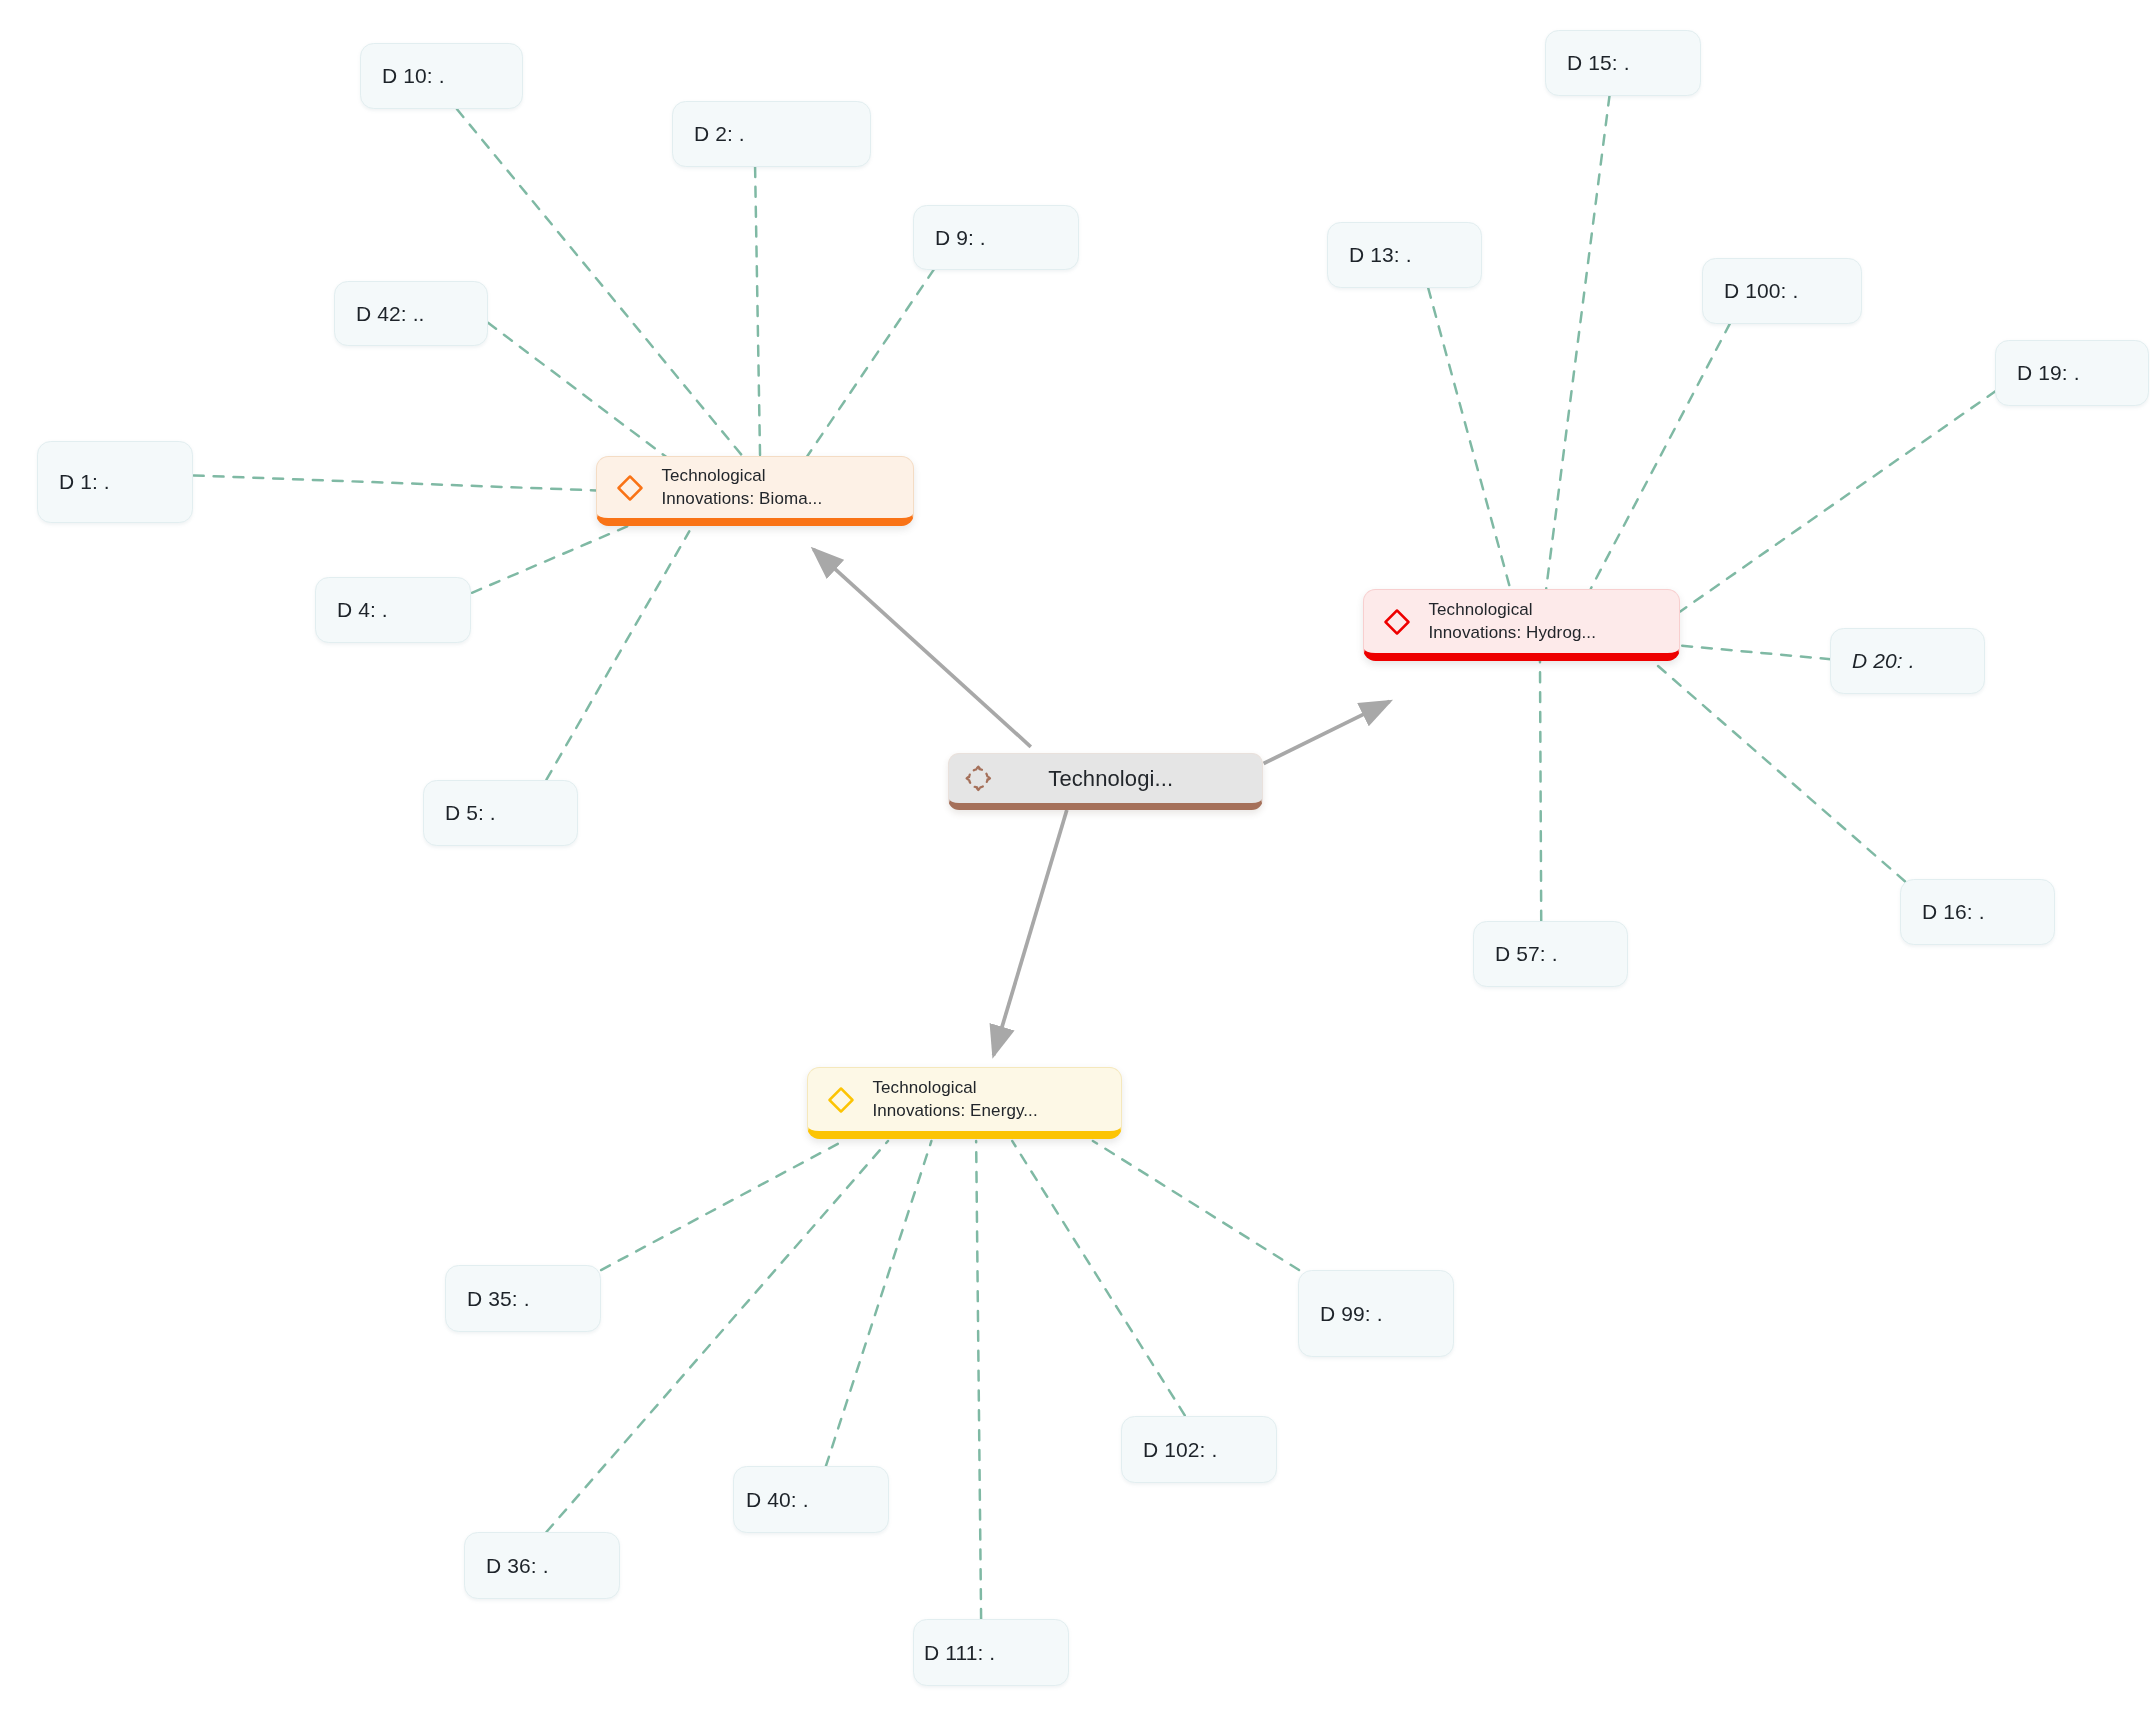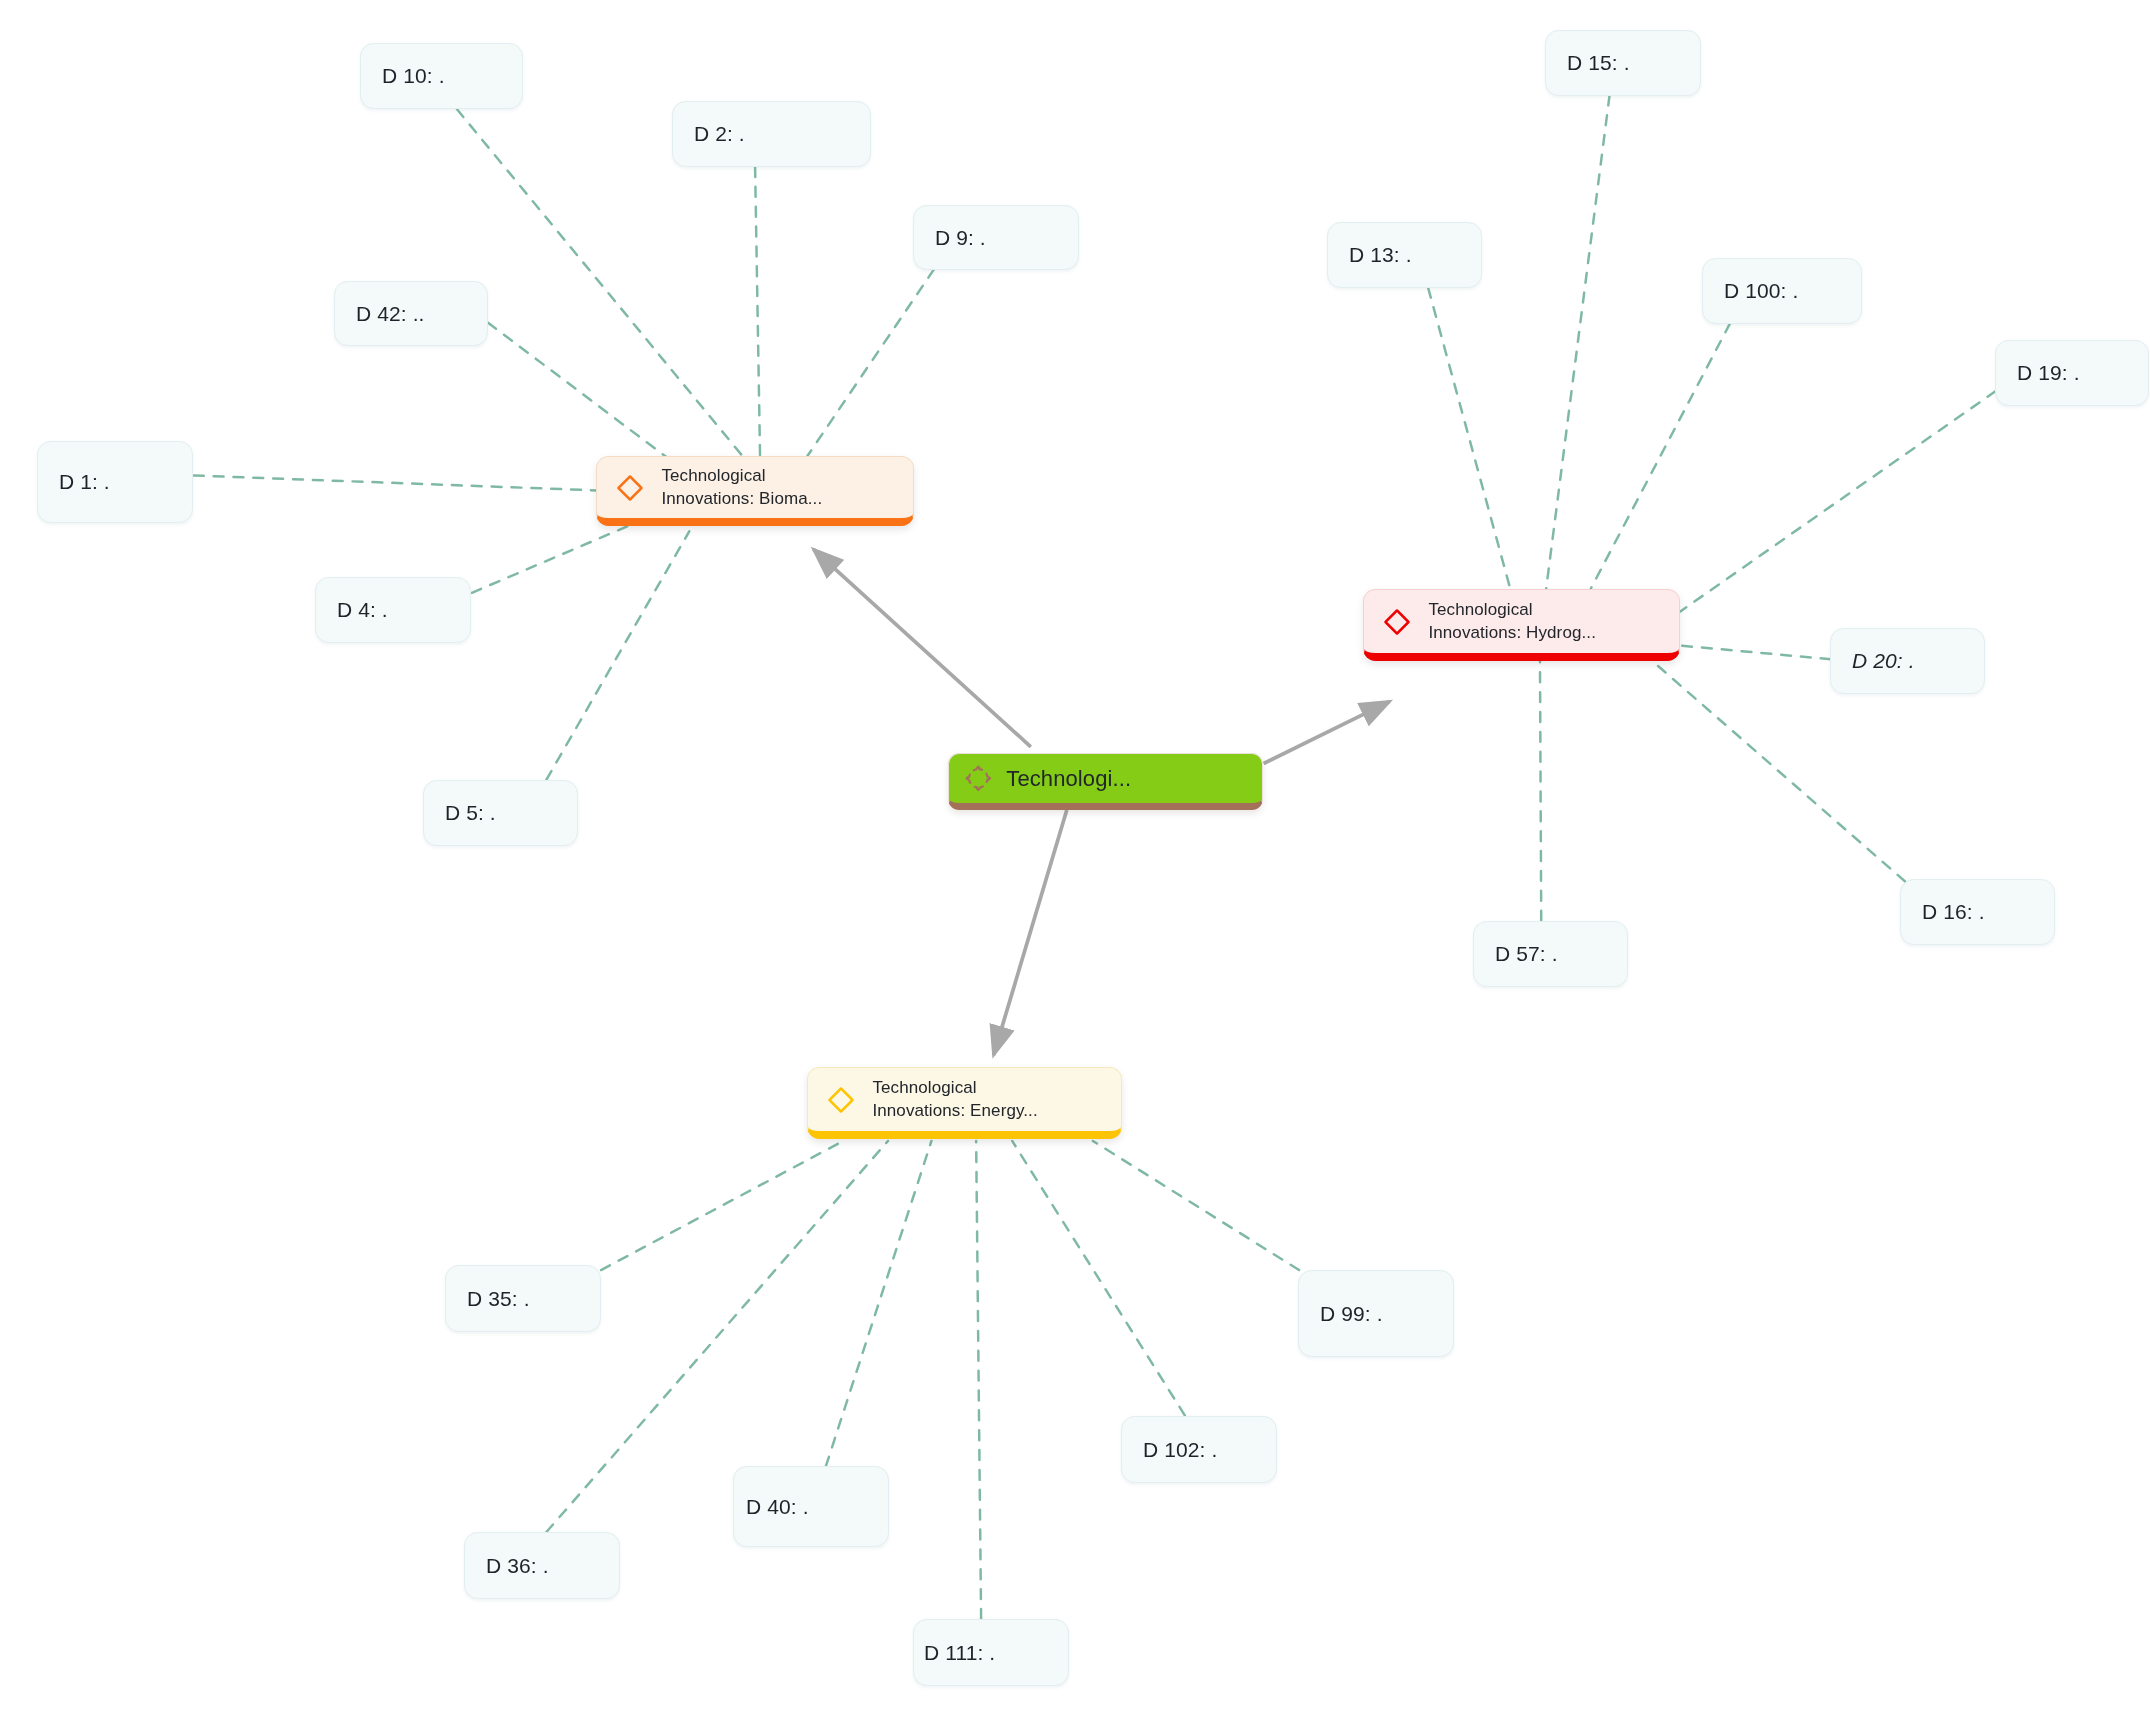--- a/index.html
+++ b/index.html
@@ -83,28 +83,29 @@
   .topic-node.yellow {
     background: #fdf8e6;
     border: 1.2px solid #f5e8bc;
     border-bottom: 8.7px solid #fcc404;
   }
 
   
   .root-node {
     position: absolute;
     box-sizing: border-box;
-    background: #84cc16;
+    background: #e5e5e5;
     border: 1.2px solid #e9e1dc;
     border-bottom: 7.5px solid #a5705a;
     border-radius: 11.2px;
     display: flex;
     align-items: center;
     padding: 0 15px;
     box-shadow: 0 3.1px 6.8px rgba(90,70,60,0.12);
+    gap: 42px;
   }
   .root-node .rn-icon {
     flex: 0 0 auto;
     width: 28.6px;
     height: 28.6px;
     margin-right: 13.7px;
     display: block;
   }
   .root-node .rn-label {
     font-size: 22px;
@@ -238,21 +239,21 @@
       </div>
       <div class="doc-node" style="left: 445px; top: 1265px; width: 156px; height: 67px;">
         <span>D 35: .</span>
       </div>
       <div class="doc-node" style="left: 1291px; top: 1270px; width: 156px; height: 87px; margin-left: 7px;">
         <span>D 99: .</span>
       </div>
       <div class="doc-node" style="left: 1121px; top: 1416px; width: 156px; height: 67px;">
         <span>D 102: .</span>
       </div>
-      <div class="doc-node" style="left: 733px; top: 1466px; width: 156px; height: 81px; padding-left: 12px;">
+      <div class="doc-node" style="left: 733px; top: 1466px; width: 156px; height: 67px; padding-left: 12px;">
         <span>D 40: .</span>
       </div>
       <div class="doc-node" style="left: 464px; top: 1532px; width: 156px; height: 67px;">
         <span>D 36: .</span>
       </div>
       <div class="doc-node" style="left: 913px; top: 1619px; width: 156px; height: 67px; padding-left: 10px;">
         <span>D 111: .</span>
       </div>
     </div>
 

